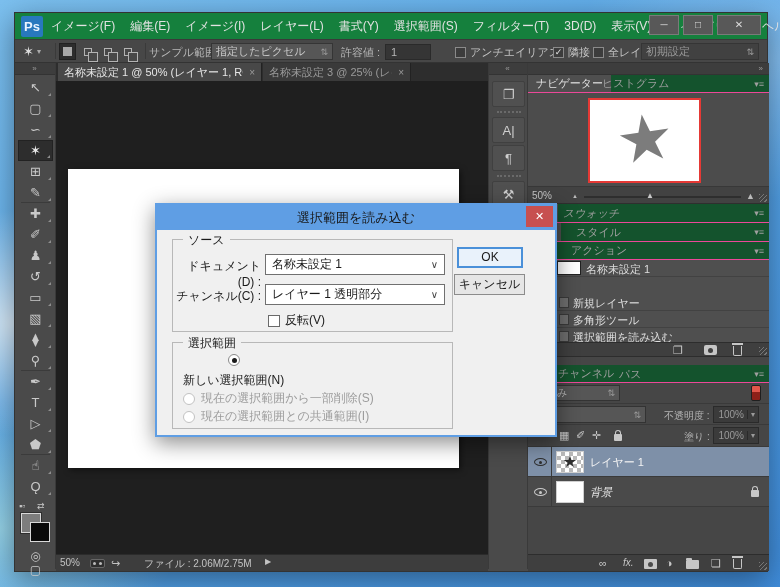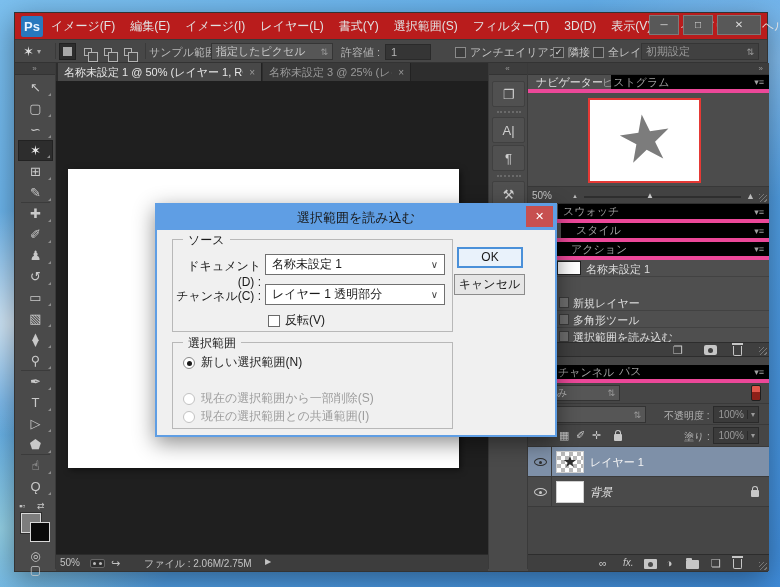--- a/index.html
+++ b/index.html
@@ -9,21 +9,21 @@
     background:
       radial-gradient(220px 160px at 2% 55%, rgba(255,255,255,.75), rgba(255,255,255,0) 70%),
       radial-gradient(260px 180px at 0% 90%, rgba(190,240,230,.6), rgba(255,255,255,0) 70%),
       radial-gradient(300px 200px at 100% 10%, rgba(255,255,255,.25), rgba(255,255,255,0) 70%),
       linear-gradient(150deg,#7cc0ef 0%,#59a7e8 45%,#3f8cda 100%);
   }
   .win { position:absolute; left:14px; top:12px; width:754px; height:560px;
     background:#4a4a4a; border:1px solid #333; box-shadow:0 8px 28px rgba(0,0,0,.4);
     font-size:11px; color:#cfcfcf; }
   
-  .titlebar { position:absolute; left:0; top:0; width:100%; height:26px; background:#b91c1c; }
+  .titlebar { position:absolute; left:0; top:0; width:100%; height:26px; background:#15803d; }
   .ps-logo { position:absolute; left:6px; top:3px; width:22px; height:21px; background:#2878be;
     color:#eaf4ff; font-weight:bold; font-size:13px; text-align:center; line-height:21px; border-radius:2px; }
   .menus { position:absolute; left:36px; top:0; height:26px; display:flex; align-items:center; gap:15px; }
   .menu { color:#e2e2e2; font-size:12px; cursor:default; white-space:nowrap; }
   .winctl { position:absolute; right:6px; top:2px; display:flex; }
   .wbtn { width:30px; height:20px; background:#585858; border:1px solid #7a7a7a; color:#ddd;
     font-size:10px; text-align:center; line-height:18px; margin-left:4px; }
   .wbtn.close { width:44px; }
   
   .optionsbar { position:absolute; left:0; top:26px; width:100%; height:24px; background:#474747;
@@ -81,21 +81,21 @@
   .i-dots::before { content:""; position:absolute; left:2px; top:2px; width:3px; height:3px;
     border-radius:50%; background:#bbb; box-shadow:6px 0 0 #bbb; }
   
   .cdock { position:absolute; left:473px; top:50px; width:40px; bottom:2px; background:#4a4a4a;
     border-left:1px solid #3a3a3a; border-right:1px solid #3a3a3a; }
   .cbtn { position:absolute; left:3px; width:33px; height:26px; display:flex; align-items:center;
     justify-content:center; color:#cfcfcf; font-size:13px; background:#505050; border:1px solid #404040; border-radius:2px; }
   .cgrip { position:absolute; left:8px; width:24px; border-top:2px dotted #6a6a6a; }
   
   .dock { position:absolute; left:513px; top:50px; width:241px; bottom:2px; background:#464646; }
-  .prow { position:absolute; left:0; width:241px; background:#000000; border-bottom:4px solid #ec4899; }
+  .prow { position:absolute; left:0; width:241px; background:#14532d; border-bottom:1px solid #ec4899; }
   .ptab { position:absolute; top:0; height:100%; display:flex; align-items:center; font-size:11px; color:#9f9f9f; }
   .ptab.active { background:#4f4f4f; color:#e2e2e2; padding:0 8px; }
   .pmenu { position:absolute; right:5px; top:50%; transform:translateY(-50%); color:#9f9f9f; font-size:9px; }
   .navbody { position:absolute; left:0; top:30px; width:241px; height:93px; background:#4c4c4c; }
   .navpreview { position:absolute; left:60px; top:5px; width:113px; height:85px; background:#fff;
     border:2px solid #e53935; }
   .navstar { position:absolute; left:50%; top:50%; transform:translate(-50%,-54%) rotate(-8deg);
     color:#7c7c7c; font-size:64px; line-height:1; }
   .navzoom { position:absolute; left:0; top:123px; width:241px; height:18px; background:#424242;
     border-top:1px solid #383838; border-bottom:1px solid #2f2f2f; }
@@ -392,21 +392,21 @@
         <span style="position:absolute;left:4px;top:3px;font-size:10px;color:#c3c3c3;">50%</span>
         <span style="position:absolute;left:44px;top:6px;font-size:6px;color:#bbb;">▲</span>
         <i class="sliderline"></i>
         <span style="position:absolute;left:118px;top:4px;font-size:8px;color:#c9c9c9;">▲</span>
         <span style="position:absolute;left:218px;top:4px;font-size:9px;color:#bbb;">▲</span>
         <i class="grip3"></i>
       </div>
 
       <div class="prow" style="top:141px;height:19px;">
         <div class="ptab active" style="left:0;width:30px;padding:0;"></div>
-        <div class="ptab" style="left:35px;">
+        <div class="ptab" style="left:35px;font-style:italic;">
             <span>スウォッチ</span>
           </div>
         <span class="pmenu">▾≡</span>
       </div>
       <div class="prow" style="top:160px;height:19px;">
         <div class="ptab active" style="left:0;width:33px;justify-content:flex-end;">
             <span>正</span>
           </div>
         <div class="ptab" style="left:48px;">
             <span>スタイル</span>
@@ -532,21 +532,21 @@
         <i>∨</i>
       </div>
       <div class="wcb" style="left:95px;top:72px;">
         <span class="box"></span>
         <span>反転(V)</span>
       </div>
     </div>
 
     <div class="grp" style="left:15px;top:137px;width:281px;height:87px;">
       <span class="legend">選択範囲</span>
-      <div class="radio on" style="left:10px;top:11px;">
+      <div class="radio on" style="left:10px;top:11px;flex-direction:column;">
         <span class="cir"></span>
         <span>新しい選択範囲(N)</span>
       </div>
       <div class="radio dis" style="left:10px;top:65px;">
         <span class="cir"></span>
         <span>現在の選択範囲との共通範囲(I)</span>
       </div>
       <div class="radio dis" style="left:10px;top:47px;">
         <span class="cir"></span>
         <span>現在の選択範囲から一部削除(S)</span>

